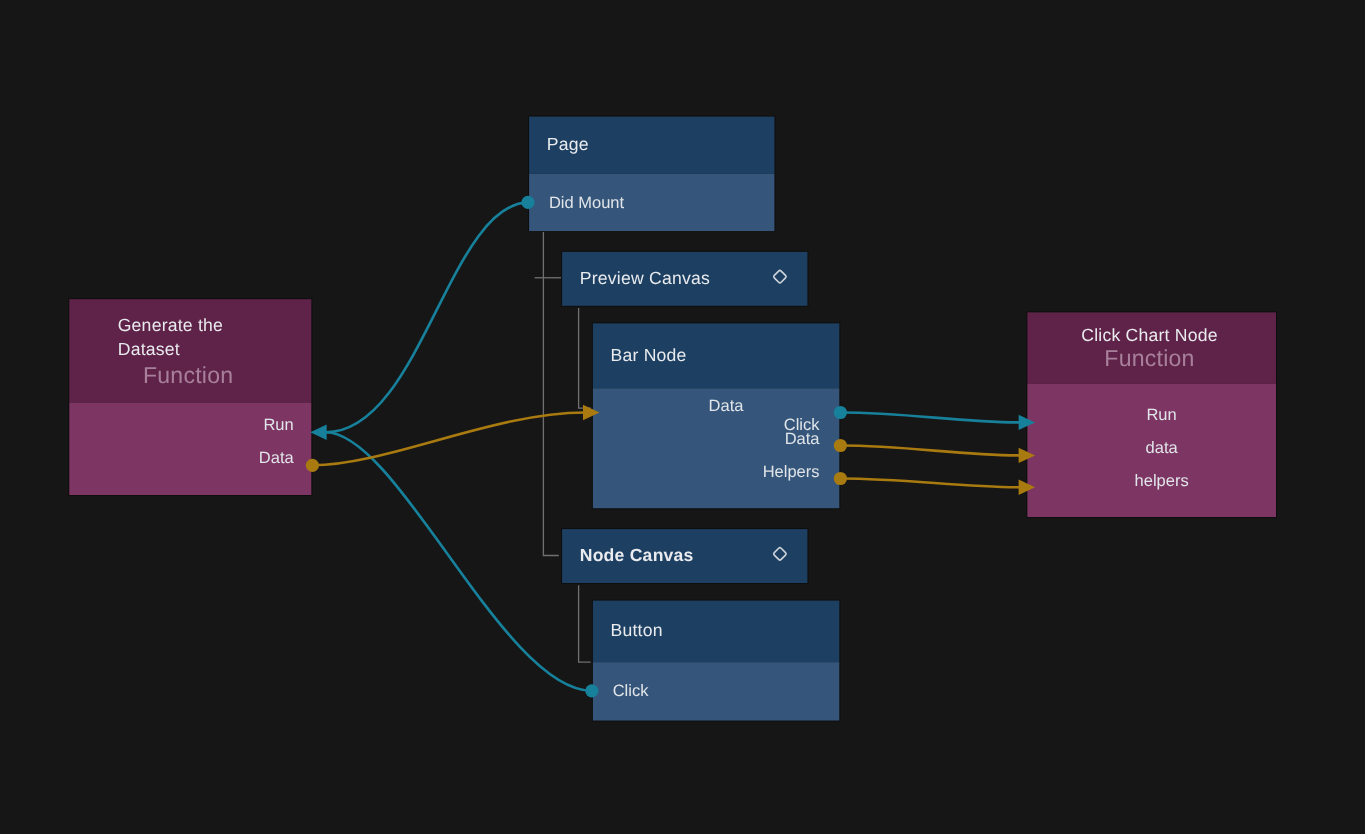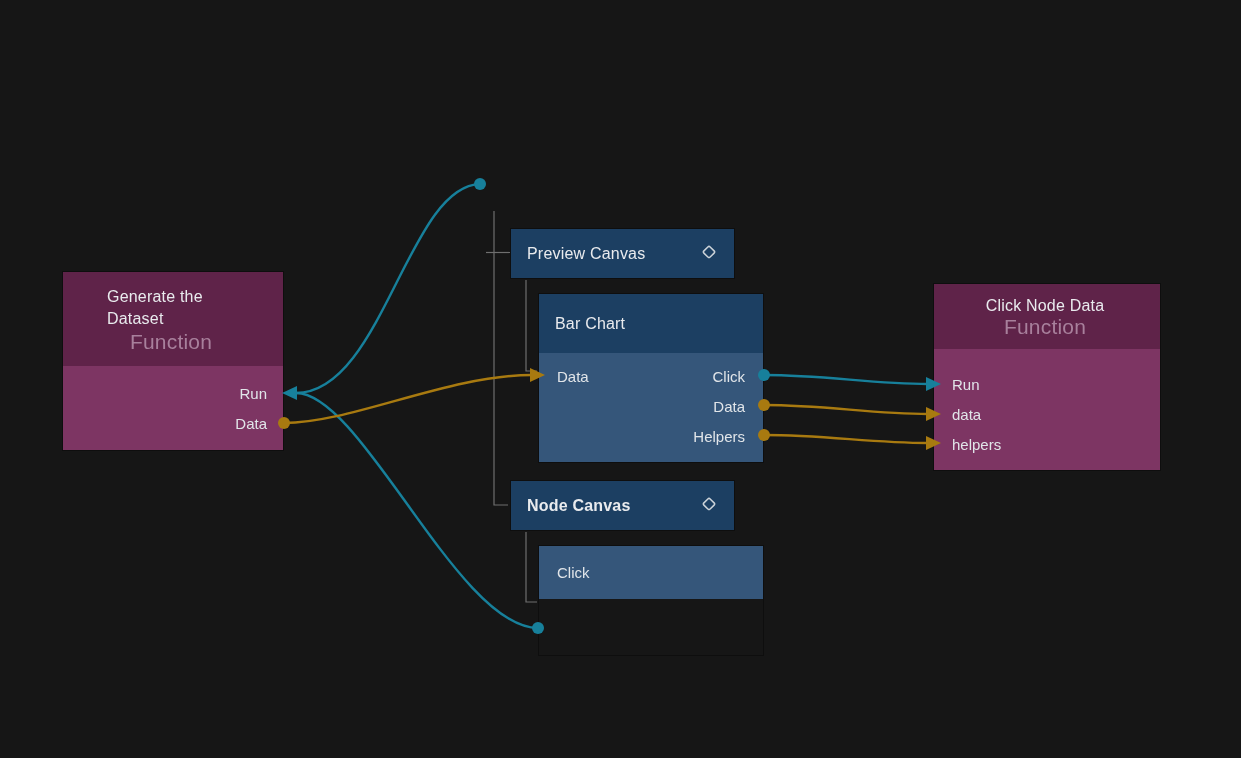--- a/index.html
+++ b/index.html
@@ -9,21 +9,21 @@
   .node .hdr{display:flex;align-items:center;box-sizing:border-box;padding:0 16px;}
   .node .title{font-size:16px;color:#e9ebee;letter-spacing:.2px;}
   .node .subtitle{font-size:21px;letter-spacing:.2px;}
   .blue .hdr{background:#1c3f62;}
   .blue .bdy{background:#35567a;}
   .purple .hdr{background:#5f2349;padding-left:12px;}
   .purple .bdy{background:#7d3563;}
   .purple .subtitle{color:#a8809c;}
   .hdr-block{flex-direction:column;align-items:flex-start;justify-content:center;}
   .bdy{box-sizing:border-box;}
-  .port-row{height:30px;display:flex;align-items:center;justify-content:space-between;}
+  .port-row{height:30px;display:flex;align-items:center;justify-content:space-between;flex-direction:column;}
   .port-label{font-size:15px;color:#e1e5e9;}
   .pl-left{padding-left:18px;}
   .pl-right{margin-left:auto;padding-right:18px;}
   .single-row{display:flex;align-items:center;height:100%;}
   svg.overlay{position:absolute;left:0;top:0;pointer-events:none;}
   .wire{fill:none;stroke-width:2.4px;}
   .tree{fill:none;stroke:#6f6f6f;stroke-width:1.2px;}
   .diamond{position:absolute;right:16px;top:50%;transform:translateY(-50%);}
 </style>
 </head>
@@ -31,35 +31,45 @@
 
 <div id="canvas">
 
   <svg class="overlay" width="1241" height="758">
     <path class="tree" d="M 494,211 L 494,505 L 508,505"></path>
     <path class="tree" d="M 486,252.5 L 510,252.5"></path>
     <path class="tree" d="M 526,280 L 526,371 L 537,371"></path>
     <path class="tree" d="M 526,532 L 526,602 L 537,602"></path>
   </svg>
 
+  <div class="node blue" style="left:480px;top:105px;width:225px;height:105px;">
+    <div class="hdr" style="height:52px;">
+      <span class="title">Page</span>
+    </div>
+    <div class="bdy" style="height:52px;">
+      <div class="single-row">
+        <span class="port-label pl-left">Did Mount</span>
+      </div>
+    </div>
+  </div>
 
   <div class="node blue" style="left:510px;top:228px;width:225px;height:51px;">
     <div class="hdr" style="height:100%;">
       <span class="title">Preview Canvas</span>
       <span class="diamond">
         <svg width="18" height="18" viewBox="0 0 18 18">
             <rect x="4.6" y="4.6" width="8.8" height="8.8" rx="1.6" transform="rotate(45 9 9)" fill="none" stroke="#ccd3d9" stroke-width="1.5"></rect>
           </svg>
       </span>
     </div>
   </div>
 
   <div class="node blue" style="left:538px;top:293px;width:226px;height:170px;">
     <div class="hdr" style="height:59px;">
-      <span class="title">Bar Chart</span>
+      <span class="title">Bar Node</span>
     </div>
     <div class="bdy" style="height:109px;padding-top:8px;">
       <div class="port-row">
         <span class="port-label pl-left">Data</span>
         <span class="port-label pl-right">Click</span>
       </div>
       <div class="port-row">
         <span class="port-label pl-right">Data</span>
       </div>
       <div class="port-row">
@@ -73,20 +83,23 @@
       <span class="title">Node Canvas</span>
       <span class="diamond">
         <svg width="18" height="18" viewBox="0 0 18 18">
             <rect x="4.6" y="4.6" width="8.8" height="8.8" rx="1.6" transform="rotate(45 9 9)" fill="none" stroke="#ccd3d9" stroke-width="1.5"></rect>
           </svg>
       </span>
     </div>
   </div>
 
   <div class="node blue" style="left:538px;top:545px;width:226px;height:111px;">
+    <div class="hdr" style="height:56px;">
+      <span class="title">Button</span>
+    </div>
     <div class="bdy" style="height:53px;">
       <div class="single-row">
         <span class="port-label pl-left">Click</span>
       </div>
     </div>
   </div>
 
   <div class="node purple" style="left:62px;top:271px;width:222px;height:180px;">
     <div class="hdr hdr-block" style="height:94px;padding-top:2px;">
       <span class="title" style="max-width:128px;line-height:1.35;">Generate the Dataset</span>
@@ -97,21 +110,21 @@
         <span class="port-label pl-right" style="padding-right:16px;">Run</span>
       </div>
       <div class="port-row">
         <span class="port-label pl-right" style="padding-right:16px;">Data</span>
       </div>
     </div>
   </div>
 
   <div class="node purple" style="left:933px;top:283px;width:228px;height:188px;">
     <div class="hdr hdr-block" style="height:65px;padding-top:2px;">
-      <span class="title">Click Node Data</span>
+      <span class="title">Click Chart Node</span>
       <span class="subtitle">Function</span>
     </div>
     <div class="bdy" style="height:121px;padding-top:20px;">
       <div class="port-row">
         <span class="port-label pl-left">Run</span>
       </div>
       <div class="port-row">
         <span class="port-label pl-left">data</span>
       </div>
       <div class="port-row">

